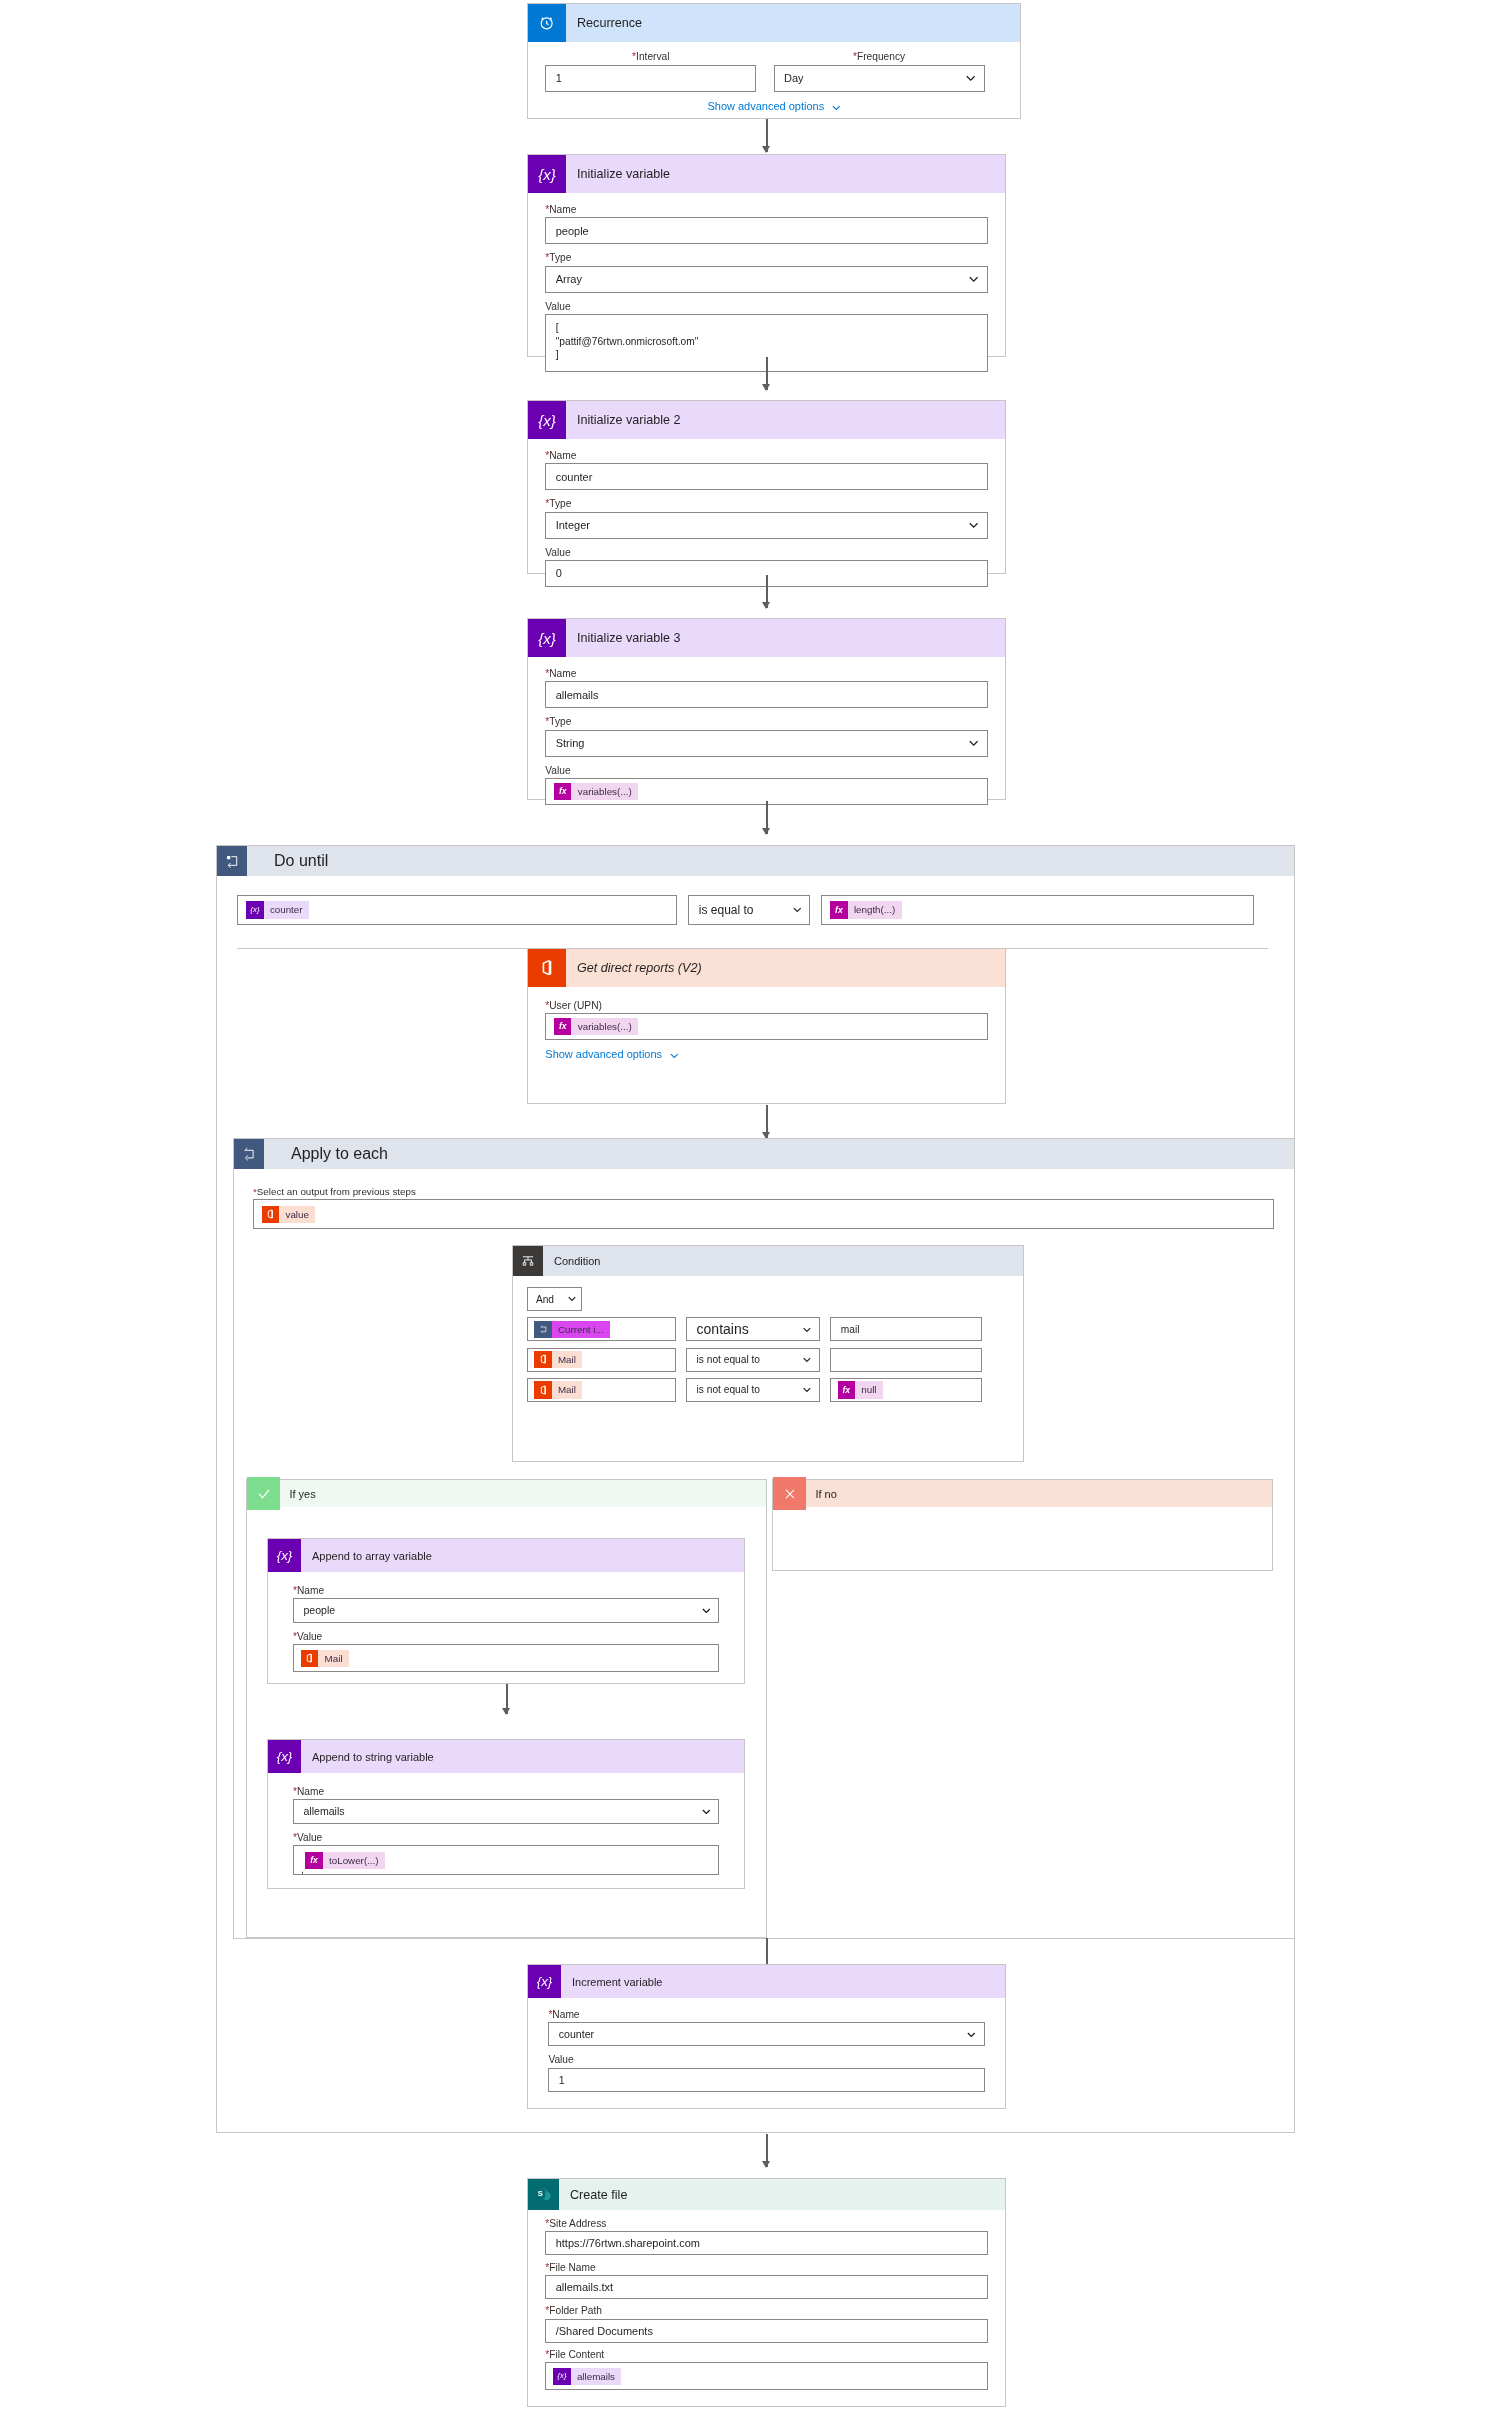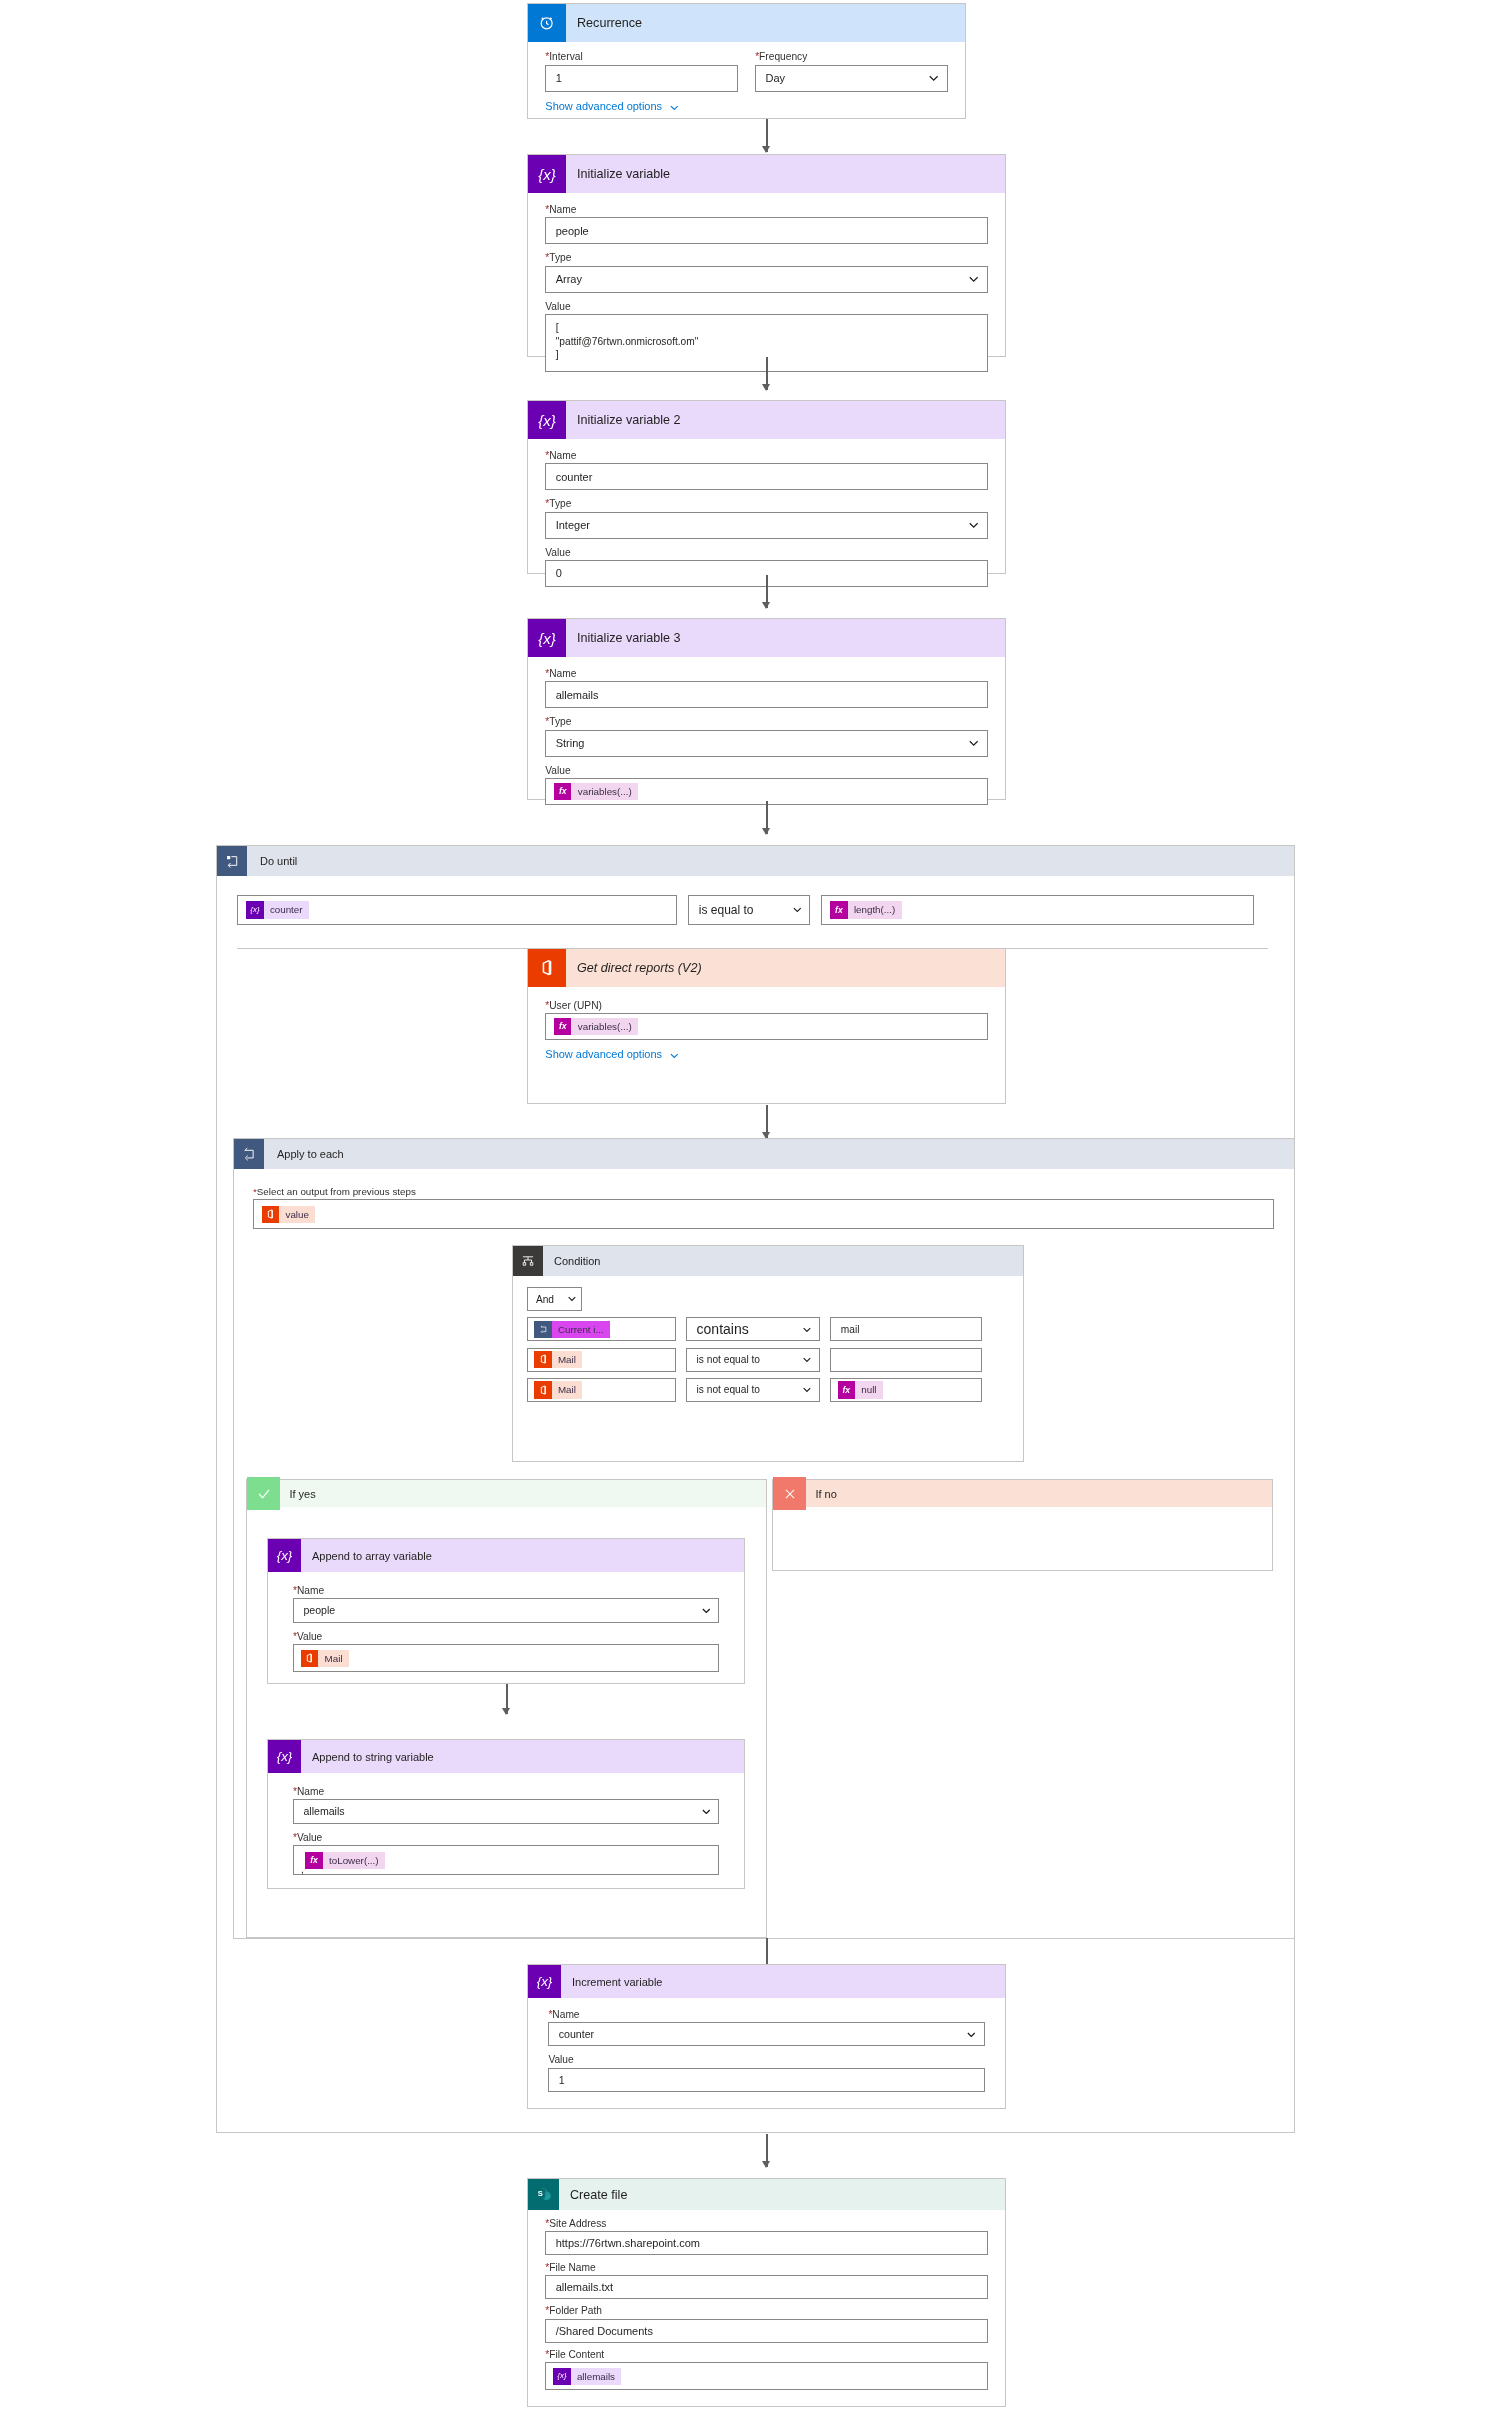--- a/index.html
+++ b/index.html
@@ -84,36 +84,36 @@
     content:""; position:absolute; left:-3.9px; bottom:-0.8px;
     border-left:4.7px solid transparent; border-right:4.7px solid transparent;
     border-top:7px solid #605e5c;
   }
 
   
   .scope { position:absolute; border:0.8px solid #c8c6c4; background:#ffffff; }
   .scope-head { height:30px; display:flex; align-items:center; background:#dfe3ec; }
   .scope-icon { width:30px; height:30px; flex:0 0 30px; display:flex;
                 align-items:center; justify-content:center; color:#fff; font-size:11.8px; }
-  .scope-title { padding-left:13px; font-size:11px; color:#201f1e; }
+  .scope-title { padding-left:27px; font-size:16px; color:#201f1e; }
   .hr-sep { position:absolute; height:0.8px; background:#c8c6c4; }
 
   
   .branch { position:absolute; border:0.8px solid #c8c6c4; background:#ffffff; }
   .branch-head { height:27px; display:flex; align-items:center; }
   .branch-icon { width:33px; height:33px; flex:0 0 33px; display:flex;
                  align-items:center; justify-content:center; color:#fff; font-size:14px; }
   .branch-title { padding-left:9.4px; font-size:11px; color:#201f1e; }
 
   svg.gl { display:block; }
 </style>
 </head>
 <body>
 
-<div class="card" style="left:527px; top:3.1px; width:439px; height:116px;">
+<div class="card" style="left:527px; top:3.1px; width:494px; height:116px;text-align:center;">
   <div class="card-head hd-recurrence">
     <div class="card-icon ic-recurrence">
       <svg class="gl" width="17.3" height="17.3" viewBox="0 0 24 24" fill="none" stroke="#fff" stroke-width="1.6">
         <circle cx="12" cy="13" r="7.6"></circle>
           <path d="M12 9.2V13l2.6 1.8"></path>
         <path d="M7.2 5.2 5 7.2M16.8 5.2 19 7.2"></path>
       </svg>
     </div>
     <div class="card-title">Recurrence</div>
   </div>

